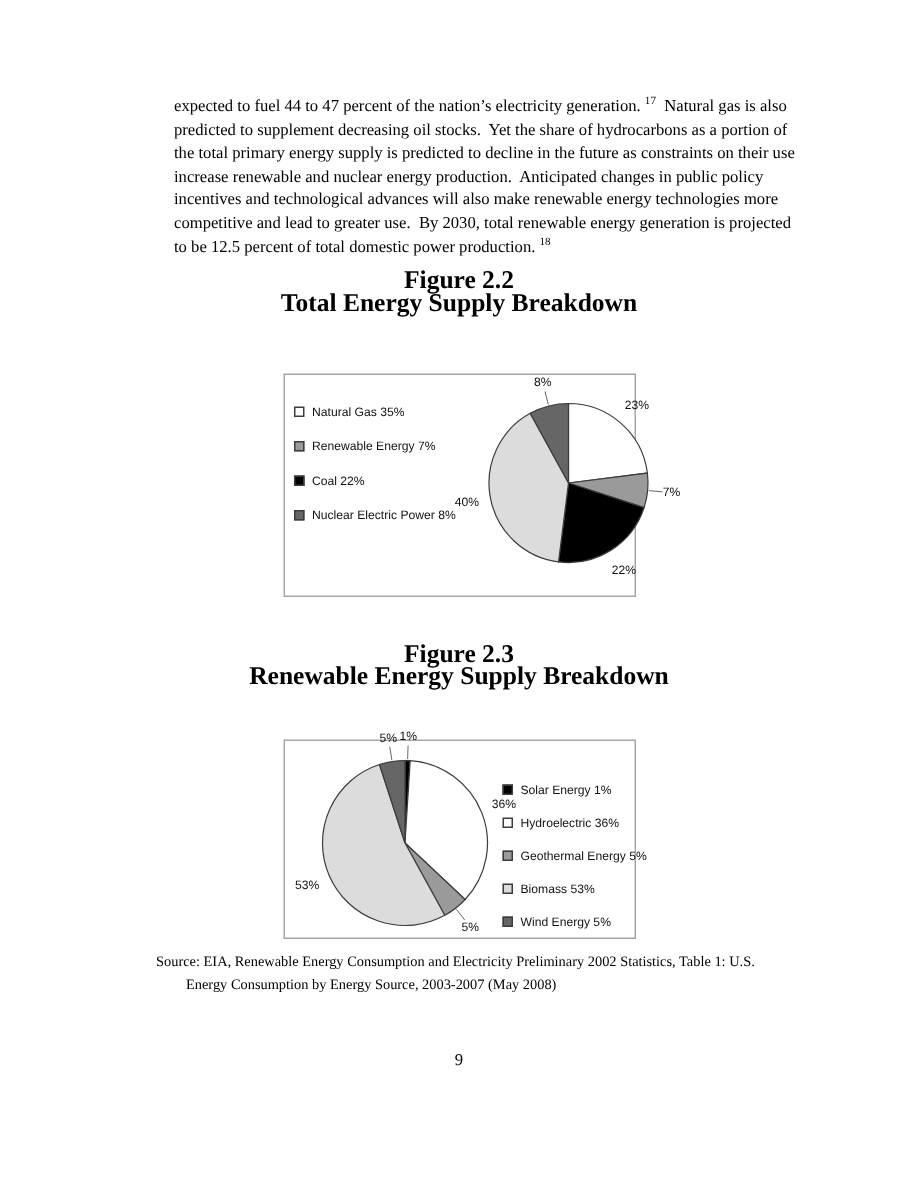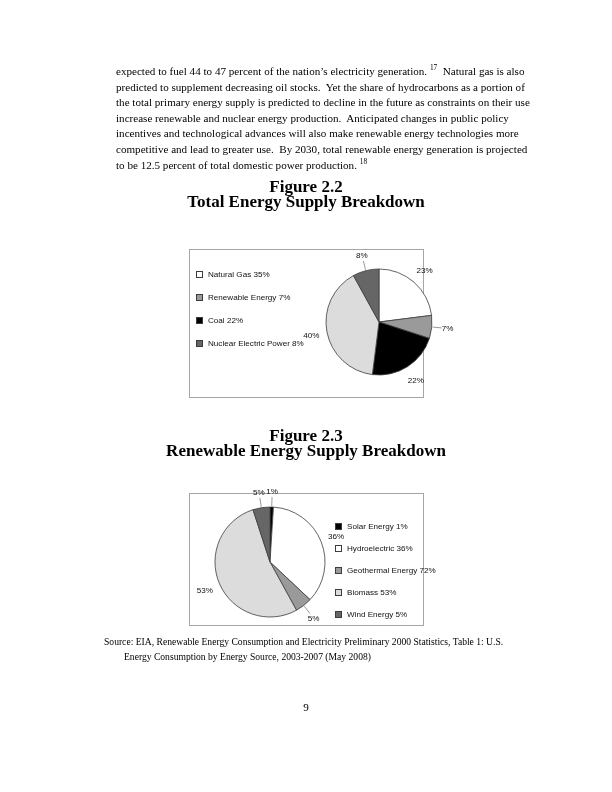--- a/index.html
+++ b/index.html
@@ -223,33 +223,33 @@
       <div class="legend-row">
         <span class="legend-swatch" style="background: rgb(0, 0, 0);"></span>
         <span class="legend-label">Solar Energy 1%</span>
       </div>
       <div class="legend-row">
         <span class="legend-swatch" style="background: rgb(255, 255, 255);"></span>
         <span class="legend-label">Hydroelectric 36%</span>
       </div>
       <div class="legend-row">
         <span class="legend-swatch" style="background: rgb(154, 154, 154);"></span>
-        <span class="legend-label">Geothermal Energy 72%</span>
+        <span class="legend-label">Geothermal Energy 5%</span>
       </div>
       <div class="legend-row">
         <span class="legend-swatch" style="background: rgb(220, 220, 220);"></span>
         <span class="legend-label">Biomass 53%</span>
       </div>
       <div class="legend-row">
         <span class="legend-swatch" style="background: rgb(102, 102, 102);"></span>
         <span class="legend-label">Wind Energy 5%</span>
       </div>
     </div>
 
   </div>
 </div>
 
 <div id="source-note">
-  <span>Source: EIA, Renewable Energy Consumption and Electricity Preliminary 2000 Statistics, Table 1: U.S.</span>
+  <span>Source: EIA, Renewable Energy Consumption and Electricity Preliminary 2002 Statistics, Table 1: U.S.</span>
   <span class="src-line2">Energy Consumption by Energy Source, 2003-2007 (May 2008)</span>
 </div>
 
 <div id="page-number">9</div>
 
 </body></html>

